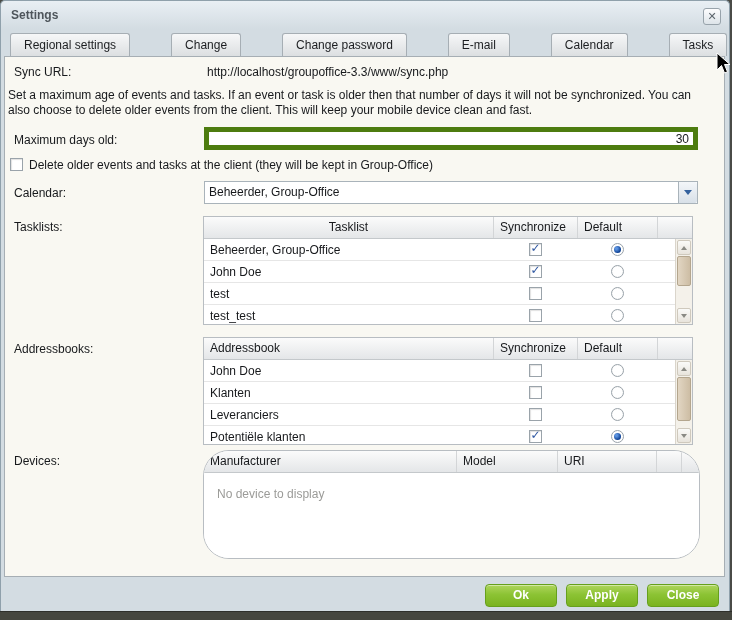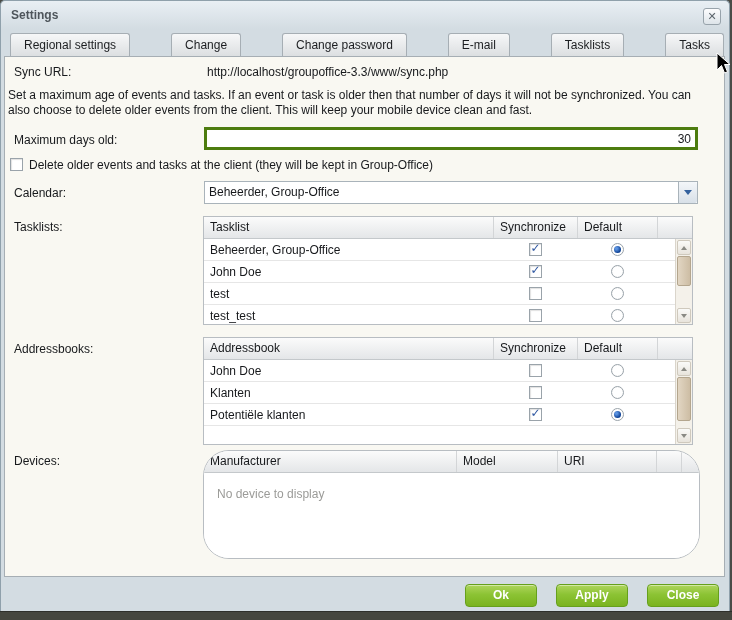--- a/index.html
+++ b/index.html
@@ -34,21 +34,21 @@
   
   .content{
     position:absolute;left:3px;right:4px;top:55px;height:521px;
     background:#f9f8f2;border:1px solid #a6aeb4;box-sizing:border-box;z-index:2;
   }
   .lbl{position:absolute;font-size:12px;color:#17191c;}
   .val{position:absolute;font-size:12px;color:#17191c;}
   .intro{position:absolute;left:3px;top:31px;width:708px;font-size:12px;color:#17191c;line-height:15px;}
   .textfield{
     position:absolute;left:199px;width:494px;height:23px;box-sizing:border-box;
-    border:3px solid #4d7c0f;background:#fff;font-size:12px;color:#17191c;
+    border:5px solid #4d7c0f;background:#fff;font-size:12px;color:#17191c;
     text-align:right;padding:0 4px;font-family:"Liberation Sans","DejaVu Sans",sans-serif;
   }
   
   .cb{width:13px;height:13px;box-sizing:border-box;border:1px solid #9aa3aa;background:#fff;
       box-shadow:inset 1px 1px 1px rgba(0,0,0,.12);position:relative;cursor:pointer;}
   .cb.checked::after{content:"✓";position:absolute;left:1px;top:-3px;font-size:12px;font-weight:bold;color:#2c55a0;}
   .radio{width:13px;height:13px;box-sizing:border-box;border:1px solid #9aa3aa;border-radius:50%;
       background:radial-gradient(#ffffff 55%,#e8e8e8);position:relative;cursor:pointer;}
   .radio.checked{background:#fff;}
   .radio.checked::after{content:"";position:absolute;left:2px;top:2px;width:7px;height:7px;border-radius:50%;
@@ -77,21 +77,21 @@
   .sarrow{position:absolute;left:1px;width:14px;height:15px;background:linear-gradient(#fafaf8,#e8e4dc);
     border:1px solid #cfc9bd;border-radius:2px;box-sizing:border-box;cursor:pointer;}
   .sarrow.up{top:1px;} .sarrow.down{bottom:1px;}
   .sarrow::after{content:"";position:absolute;left:3px;border-left:3px solid transparent;border-right:3px solid transparent;}
   .sarrow.up::after{top:5px;border-bottom:4px solid #8a8a84;}
   .sarrow.down::after{top:5px;border-top:4px solid #8a8a84;}
   .sthumb{position:absolute;left:1px;width:14px;background:linear-gradient(90deg,#e2d6c3,#cdbda4);
     border:1px solid #b4a68e;border-radius:2px;box-sizing:border-box;cursor:grab;}
   .empty-text{position:absolute;left:13px;top:14px;font-size:12px;color:#9b9b98;}
   
-  .footer{position:absolute;right:10px;top:583px;display:flex;gap:19px;z-index:3;}
+  .footer{position:absolute;right:10px;top:583px;display:flex;gap:9px;z-index:3;}
   .btn{
     width:72px;height:23px;box-sizing:border-box;border:1px solid #66a01c;border-radius:4px;
     background:linear-gradient(#aed55c,#8cc334 45%,#7ab31f);
     color:#fff;font-size:12px;font-weight:bold;text-align:center;line-height:21px;cursor:pointer;
     box-shadow:inset 0 1px 0 rgba(255,255,255,.45);
   }
   
   .cursor{position:absolute;left:716px;top:52px;z-index:9;pointer-events:none;}
 </style>
 </head>
@@ -101,21 +101,21 @@
   <div class="titlebar">
     <div class="title">Settings</div>
     <div class="close-btn">✕</div>
   </div>
 
   <div class="tabstrip">
     <div class="tab">Regional settings</div>
     <div class="tab">Change</div>
     <div class="tab">Change password</div>
     <div class="tab">E-mail</div>
-    <div class="tab">Tasklists</div>
+    <div class="tab">Calendar</div>
     <div class="tab">Tasks</div>
     <div class="tab active">Synchronization</div>
   </div>
 
   <div class="content">
 
     <div class="lbl" style="left:9px;top:8px;text-align:center;">Sync URL:</div>
     <div class="val" style="left:202px;top:8px;">http://localhost/groupoffice-3.3/www/sync.php</div>
 
     <div class="intro">Set a maximum age of events and tasks. If an event or task is older then that number of days it will not be synchronized. You can also choose to delete older events from the client. This will keep your mobile device clean and fast.</div>
@@ -128,21 +128,21 @@
 
     <div class="lbl" style="left:9px;top:129px;">Calendar:</div>
     <div class="combo" style="top:124px;">
       <div class="text">Beheerder, Group-Office</div>
       <div class="trigger"></div>
     </div>
 
     <div class="lbl" style="left:9px;top:163px;">Tasklists:</div>
     <div class="grid" style="left:198px;top:159px;width:490px;height:109px;">
       <div class="grid-head">
-        <div class="hcell" style="width:289px;">Tasklist</div>
+        <div class="hcell" style="width:289px;text-align:center;">Tasklist</div>
         <div class="hcell" style="width:84px;">Synchronize</div>
         <div class="hcell" style="width:80px;">Default</div>
         <div class="hcell" style="flex:1;"></div>
       </div>
       <div class="grid-body" style="height:86px;">
         <div class="grow">
           <div class="gcell" style="width:289px;">Beheerder, Group-Office</div>
           <div class="ccell" style="width:84px;">
               <span class="cb checked"></span>
             </div>
@@ -198,20 +198,29 @@
           <div class="gcell" style="width:289px;">John Doe</div>
           <div class="ccell" style="width:84px;">
               <span class="cb"></span>
             </div>
           <div class="ccell" style="width:80px;">
               <span class="radio"></span>
             </div>
         </div>
         <div class="grow">
           <div class="gcell" style="width:289px;">Klanten</div>
+          <div class="ccell" style="width:84px;">
+              <span class="cb"></span>
+            </div>
+          <div class="ccell" style="width:80px;">
+              <span class="radio"></span>
+            </div>
+        </div>
+        <div class="grow">
+          <div class="gcell" style="width:289px;">Leveranciers</div>
           <div class="ccell" style="width:84px;">
               <span class="cb"></span>
             </div>
           <div class="ccell" style="width:80px;">
               <span class="radio"></span>
             </div>
         </div>
         <div class="grow">
           <div class="gcell" style="width:289px;">Potentiële klanten</div>
           <div class="ccell" style="width:84px;">

